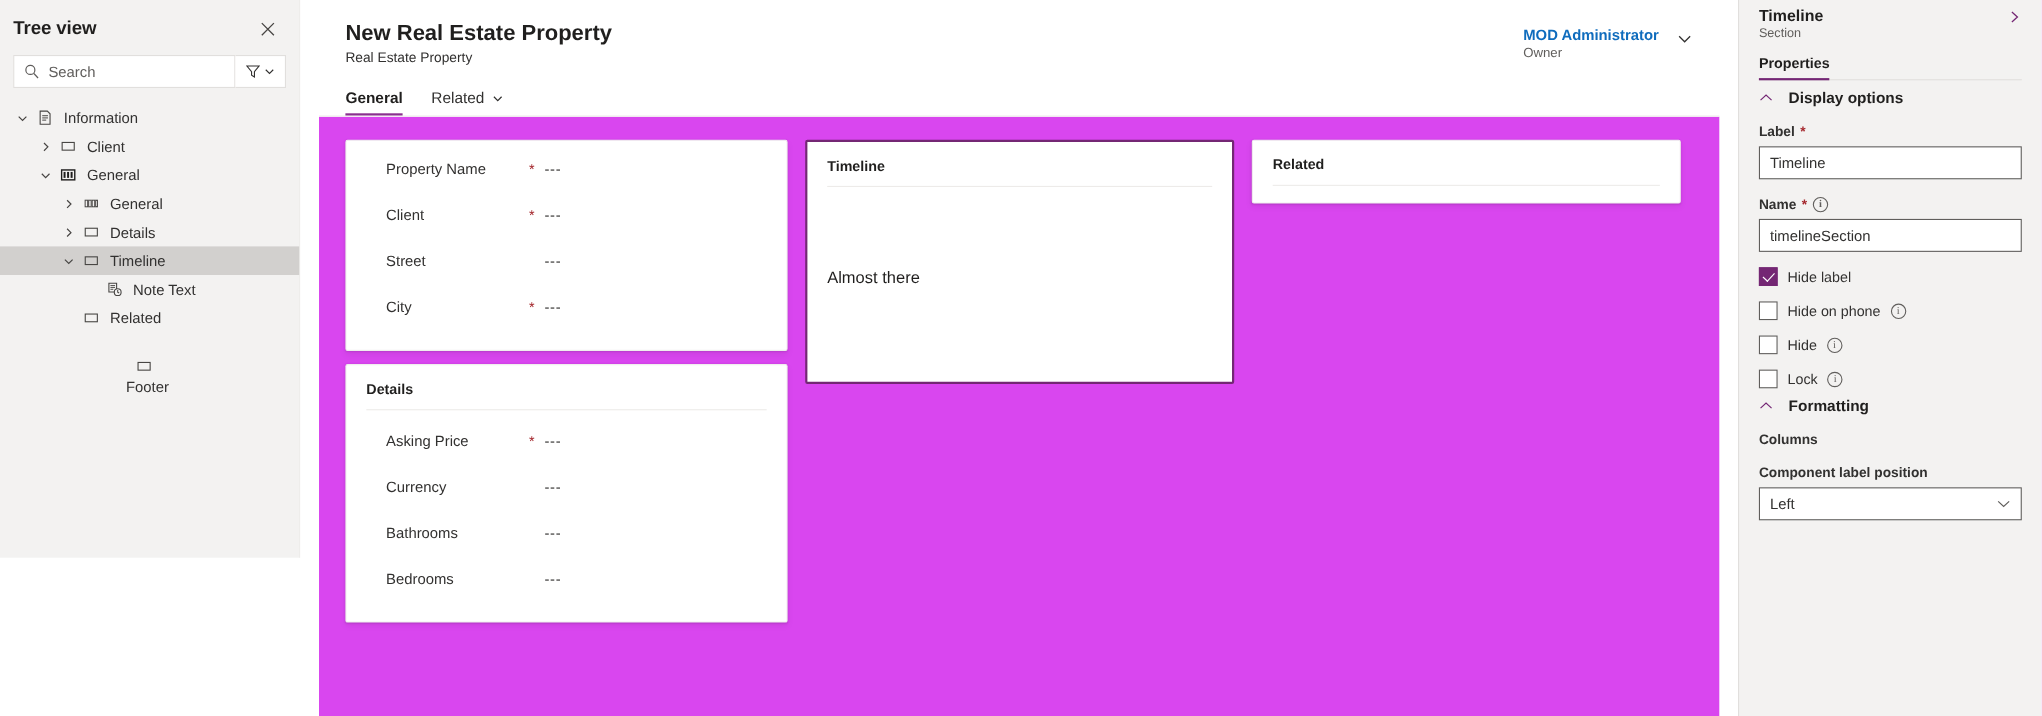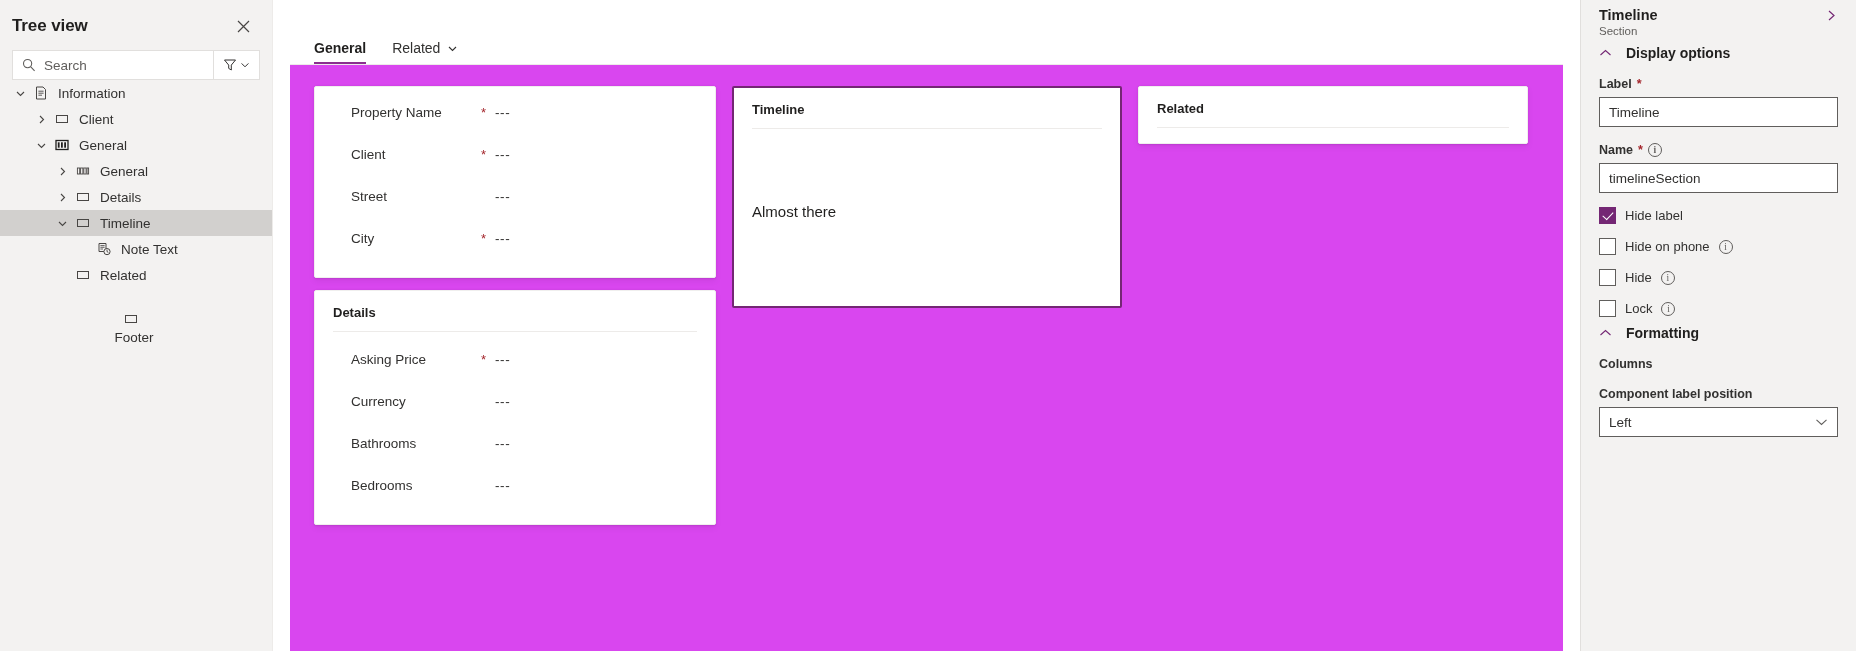--- a/index.html
+++ b/index.html
@@ -8,21 +8,21 @@
     overflow: hidden;
     font-family: "Liberation Sans", sans-serif;
     background: #ffffff;
     color: #242424;
     -webkit-font-smoothing: antialiased;
   }
   .app { display: flex; width: 1856px; height: 651px; }
 
   
   .treeview {
-    width: 273px; height: 651px;
+    width: 273px; height: 507px;
     background: #f3f2f1;
     flex: 0 0 273px;
     position: relative;
     border-right: 1px solid #edebe9;
   }
   .tv-header {
     display: flex; align-items: center; justify-content: space-between;
     padding: 13px 16px 6px 12px;
   }
   .tv-title { font-size: 17px; font-weight: 600; color: #201f1e; letter-spacing: -0.1px; }
@@ -41,21 +41,21 @@
     font-family: "Liberation Sans", sans-serif; background: transparent;
     width: 100%;
   }
   .tv-search input::placeholder { color: #605e5c; }
   .tv-filter {
     width: 50px; height: 30px; background: #fff;
     border: 1px solid #e1dfdd; border-left: 0;
     display: flex; align-items: center; justify-content: center; gap: 3px;
     cursor: pointer; color: #323130;
   }
-  .tv-tree { margin-top: 0; }
+  .tv-tree { margin-top: 14px; }
   .tv-node {
     display: flex; align-items: center; height: 26px;
     font-size: 13.5px; color: #323130; cursor: pointer;
     padding-right: 10px; white-space: nowrap;
   }
   .tv-node.selected { background: #d2d0ce; }
   .tv-chev {
     width: 20px; height: 20px; flex: 0 0 20px;
     display: flex; align-items: center; justify-content: center;
     color: #484644;
@@ -373,20 +373,37 @@
             </svg>
           </span>
           <span class="tv-lbl">Footer</span>
         </div>
       </div>
   </aside>
 
   <main class="canvas">
    <div class="canvas-inner">
     <div class="form-head">
+      <div class="fh-row">
+        <div>
+          <div class="fh-title">New Real Estate Property</div>
+          <div class="fh-sub">Real Estate Property</div>
+        </div>
+        <div class="fh-owner">
+          <div class="fh-ownertxt">
+            <div class="fh-owner-name">MOD Administrator</div>
+            <div class="fh-owner-role">Owner</div>
+          </div>
+          <div class="fh-owner-chev">
+            <svg width="15" height="15" viewBox="0 0 15 15">
+                  <path d="M2.5 5 L7.5 10 L12.5 5" stroke="#323130" stroke-width="1.15" fill="none"></path>
+                </svg>
+          </div>
+        </div>
+      </div>
       <div class="fh-tabs" id="form-tabs">
             <div class="fh-tab active">
               <span>General</span>
             </div>
             <div class="fh-tab">
               <span>Related</span>
               <span>
                 <svg width="11" height="11" viewBox="0 0 11 11">
                   <path d="M2 4 L5.5 7.5 L9 4" stroke="#323130" stroke-width="1.1" fill="none"></path>
                 </svg>
@@ -474,20 +491,23 @@
         <div class="pp-title">Timeline</div>
         <div class="pp-sub">Section</div>
       </div>
       <div class="pp-expand">
         <svg width="13" height="13" viewBox="0 0 13 13">
             <path d="M4 2 L9 6.5 L4 11" stroke="#742774" stroke-width="1.2" fill="none"></path>
           </svg>
       </div>
     </div>
 
+    <div class="pp-tabs">
+      <div class="pp-tab active">Properties</div>
+    </div>
 
     <div class="pp-section">
       <span class="pp-section-chev">
         <svg width="13" height="8" viewBox="0 0 13 8">
             <path d="M1.5 6 L6.5 1.5 L11.5 6" stroke="#742774" stroke-width="1.1" fill="none"></path>
           </svg>
       </span>
       <span class="pp-section-title">Display options</span>
     </div>
 

